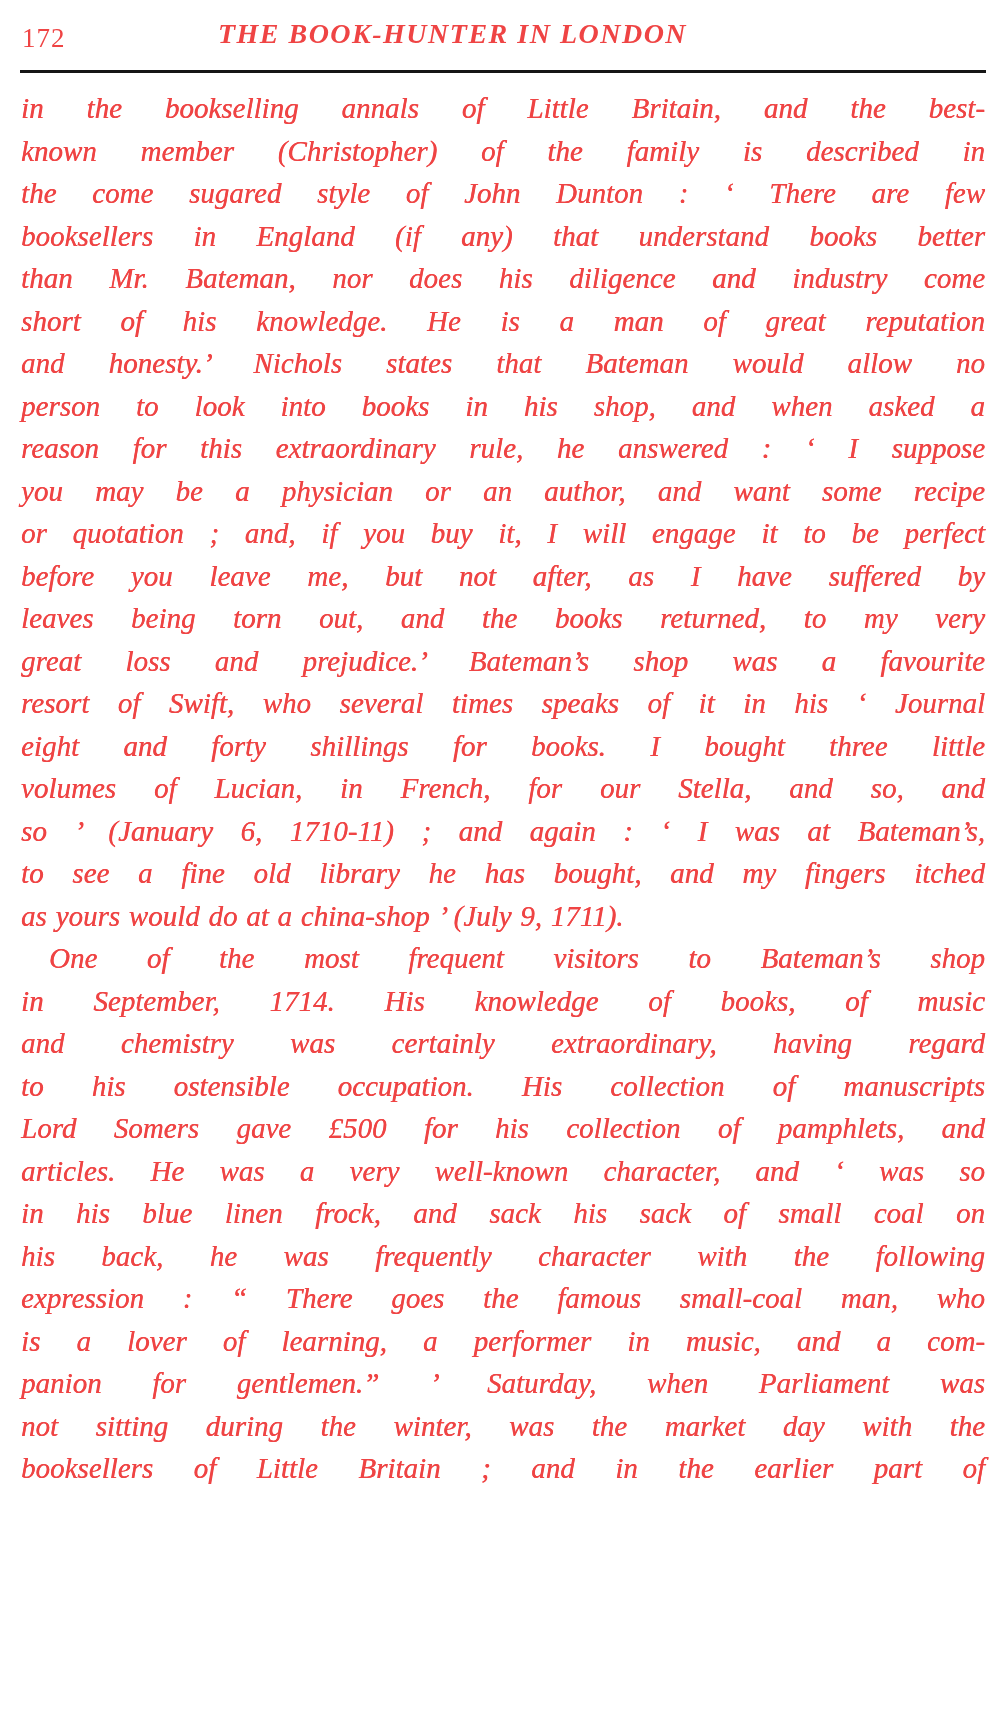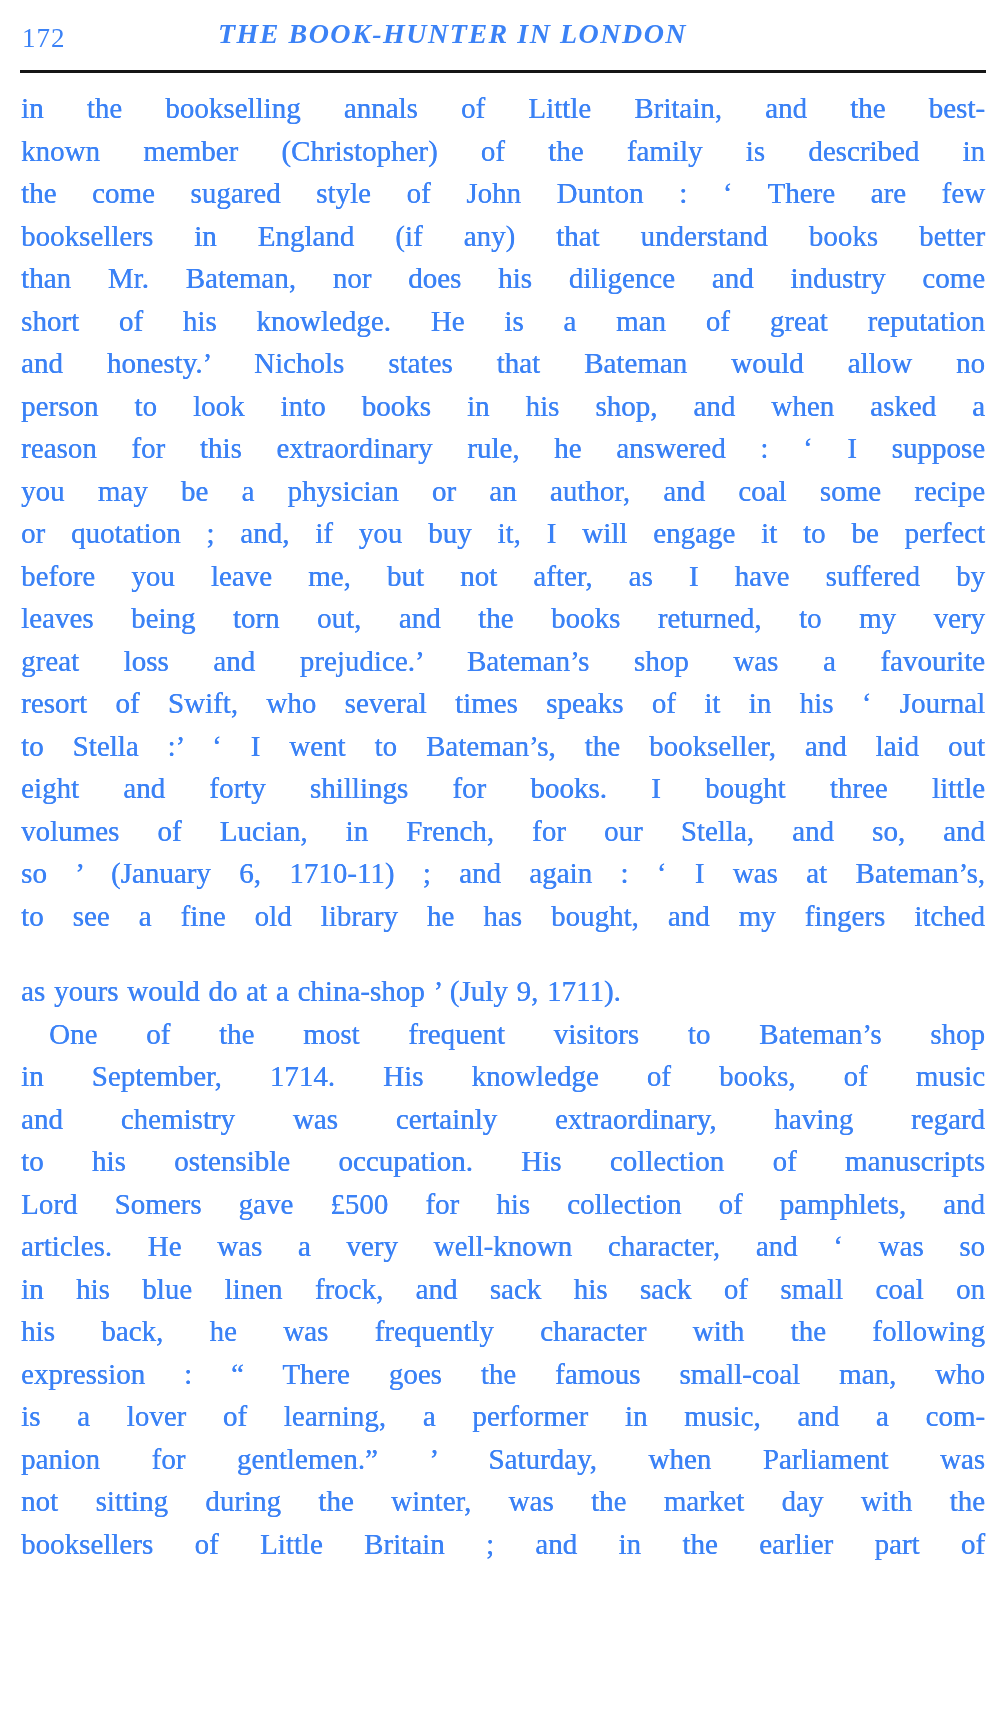--- a/index.html
+++ b/index.html
@@ -7,21 +7,21 @@
     padding: 0;
     background: #ffffff;
   }
   .page {
     position: relative;
     width: 1000px;
     height: 1728px;
     background: #ffffff;
     overflow: hidden;
     font-family: "Liberation Serif", serif;
-    color: #3b82f6;
+    color: #ef4444;
   }
   .page-header {
     position: absolute;
     top: 16px;
     left: 22px;
     right: 15px;
     height: 46px;
   }
   .page-number {
     position: absolute;
@@ -53,35 +53,35 @@
   }
   .page-body {
     position: absolute;
     top: 87px;
     left: 21px;
     width: 964px;
   }
   .paragraph {
     margin: 0;
     padding: 0;
+    font-style: italic;
   }
   .text-line {
     font-size: 29px;
     line-height: 42.5px;
     text-align: justify;
     text-align-last: justify;
     word-spacing: 1.5px;
     text-shadow: 0.35px 0 0 currentColor;
   }
   .text-line.indent {
     text-indent: 28px;
   }
   .text-line.flush-left {
     text-align-last: left;
-    margin-top: 33px;
   }
 </style>
 </head>
 <body>
 
 <div class="page">
   <div class="page-header">
     <span class="page-number">172</span>
     <h1 class="running-title">THE BOOK-HUNTER IN LONDON</h1>
   </div>
@@ -90,27 +90,26 @@
       <div class="paragraph">
         <div class="text-line">in the bookselling annals of Little Britain, and the best-</div>
         <div class="text-line">known member (Christopher) of the family is described in</div>
         <div class="text-line">the come sugared style of John Dunton : ‘ There are few</div>
         <div class="text-line">booksellers in England (if any) that understand books better</div>
         <div class="text-line">than Mr. Bateman, nor does his diligence and industry come</div>
         <div class="text-line">short of his knowledge.  He is a man of great reputation</div>
         <div class="text-line">and honesty.’  Nichols states that Bateman would allow no</div>
         <div class="text-line">person to look into books in his shop, and when asked a</div>
         <div class="text-line">reason for this extraordinary rule, he answered : ‘ I suppose</div>
-        <div class="text-line">you may be a physician or an author, and coal some recipe</div>
+        <div class="text-line">you may be a physician or an author, and want some recipe</div>
         <div class="text-line">or quotation ; and, if you buy it, I will engage it to be perfect</div>
         <div class="text-line">before you leave me, but not after, as I have suffered by</div>
         <div class="text-line">leaves being torn out, and the books returned, to my very</div>
         <div class="text-line">great loss and prejudice.’  Bateman’s shop was a favourite</div>
         <div class="text-line">resort of Swift, who several times speaks of it in his ‘ Journal</div>
-        <div class="text-line">to Stella :’  ‘ I went to Bateman’s, the bookseller, and laid out</div>
         <div class="text-line">eight and forty shillings for books.  I bought three little</div>
         <div class="text-line">volumes of Lucian, in French, for our Stella, and so, and</div>
         <div class="text-line">so ’ (January 6, 1710-11) ; and again : ‘ I was at Bateman’s,</div>
         <div class="text-line">to see a fine old library he has bought, and my fingers itched</div>
         <div class="text-line flush-left">as yours would do at a china-shop ’ (July 9, 1711).</div>
       </div>
       <div class="paragraph">
         <div class="text-line indent">One of the most frequent visitors to Bateman’s shop</div>
         <div class="text-line">in September, 1714.  His knowledge of books, of music</div>
         <div class="text-line">and chemistry was certainly extraordinary, having regard</div>

